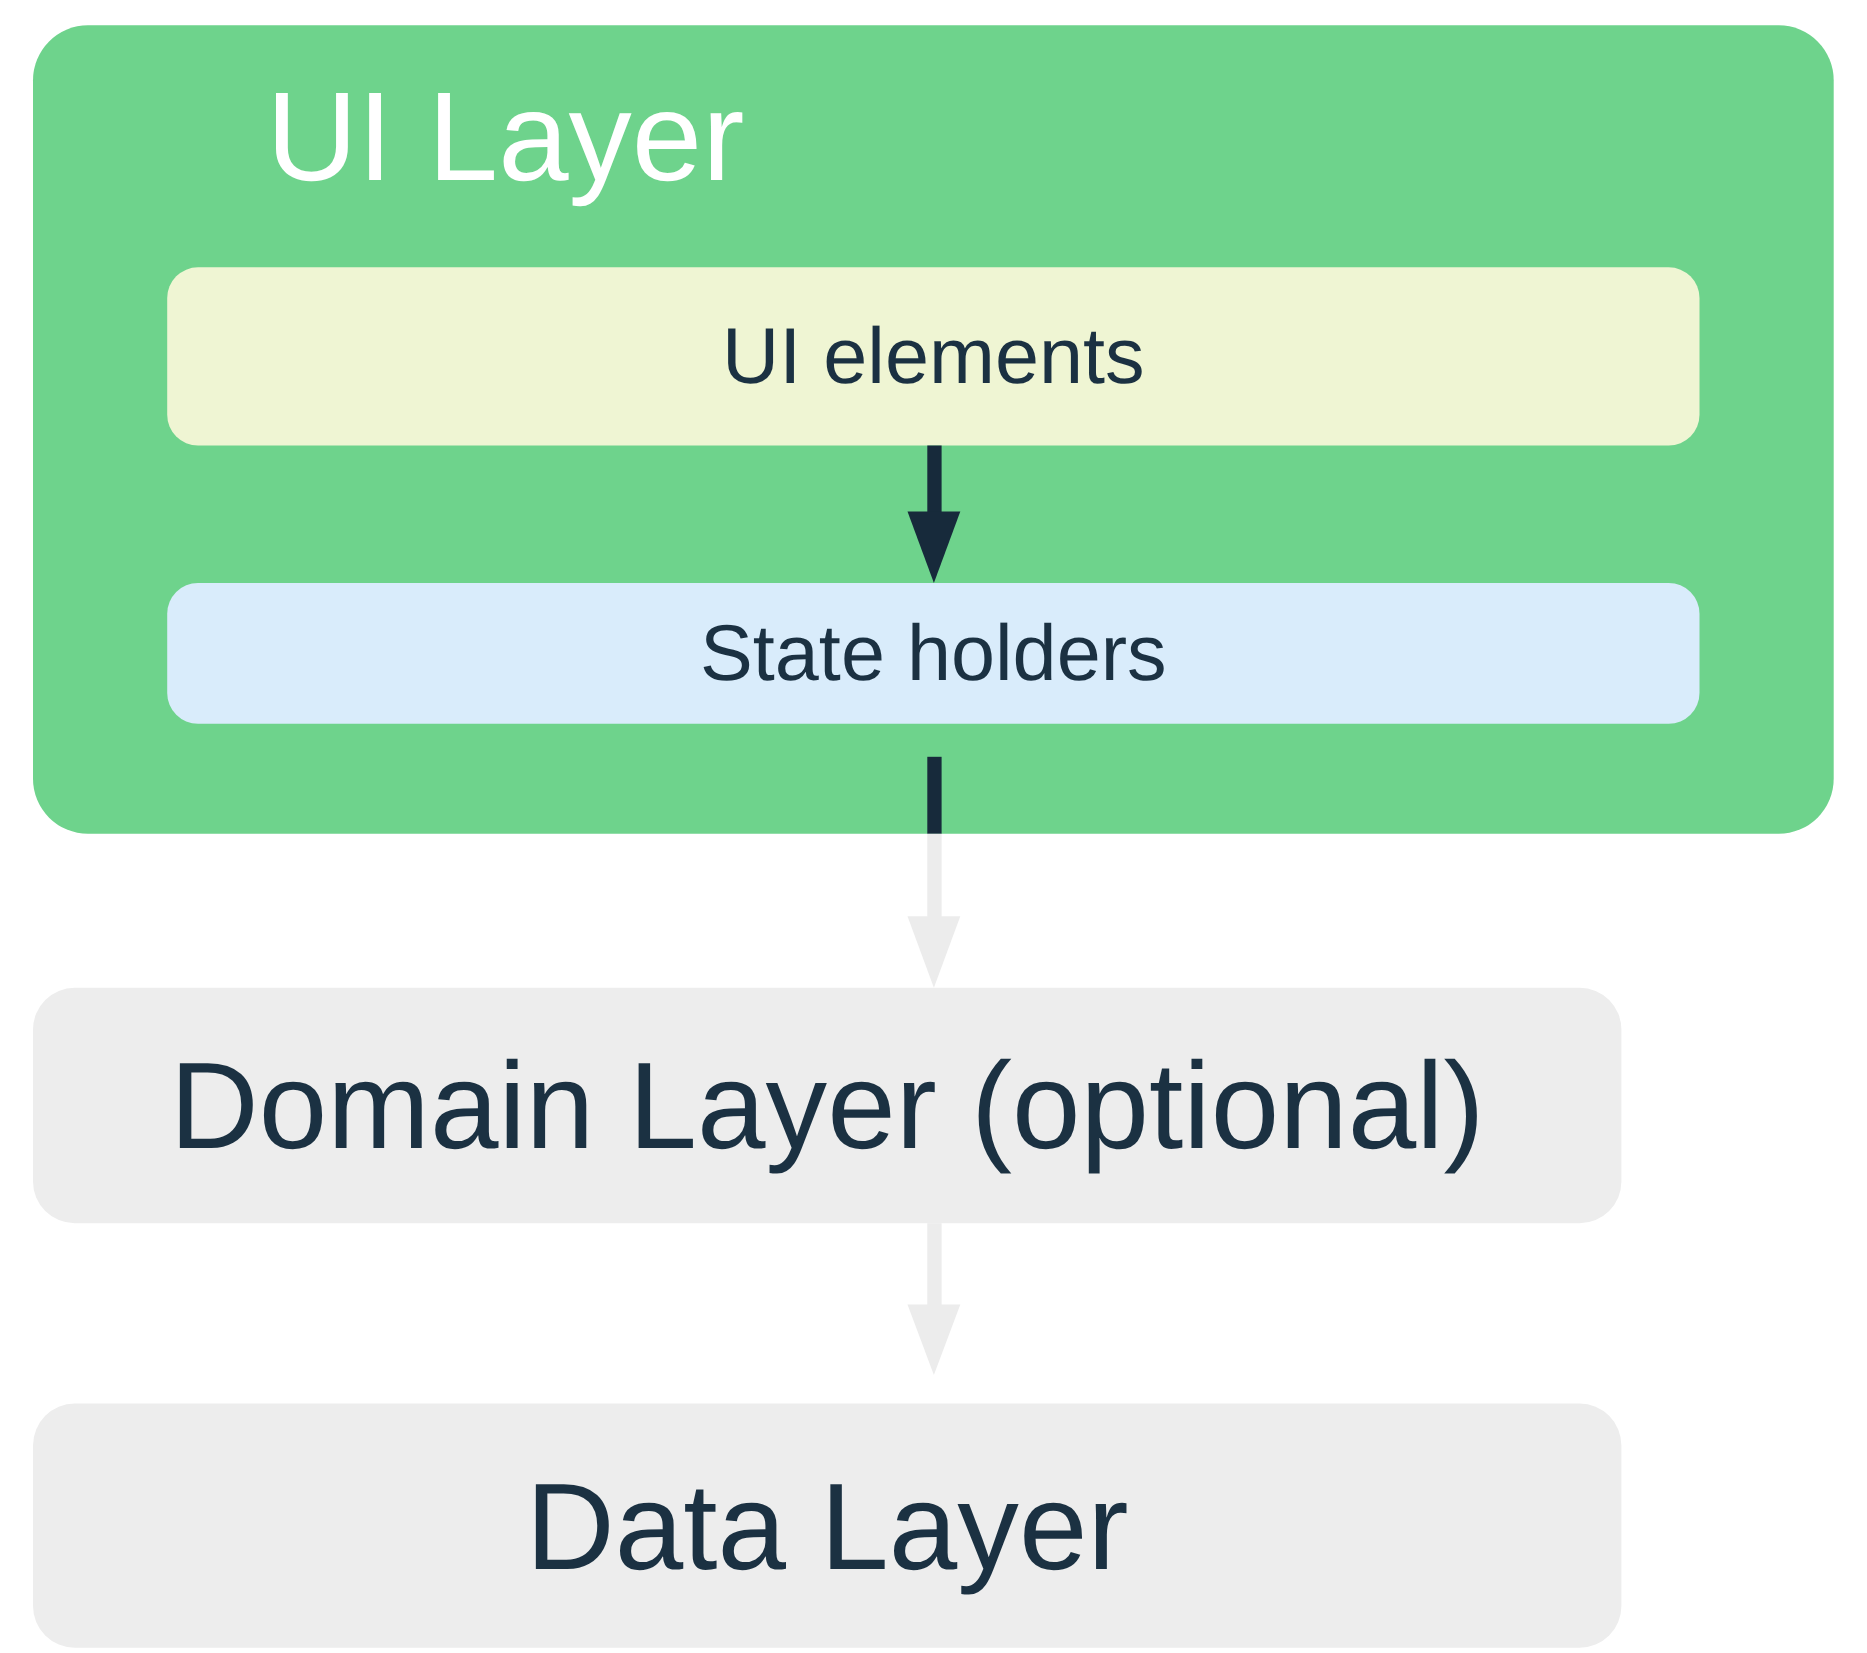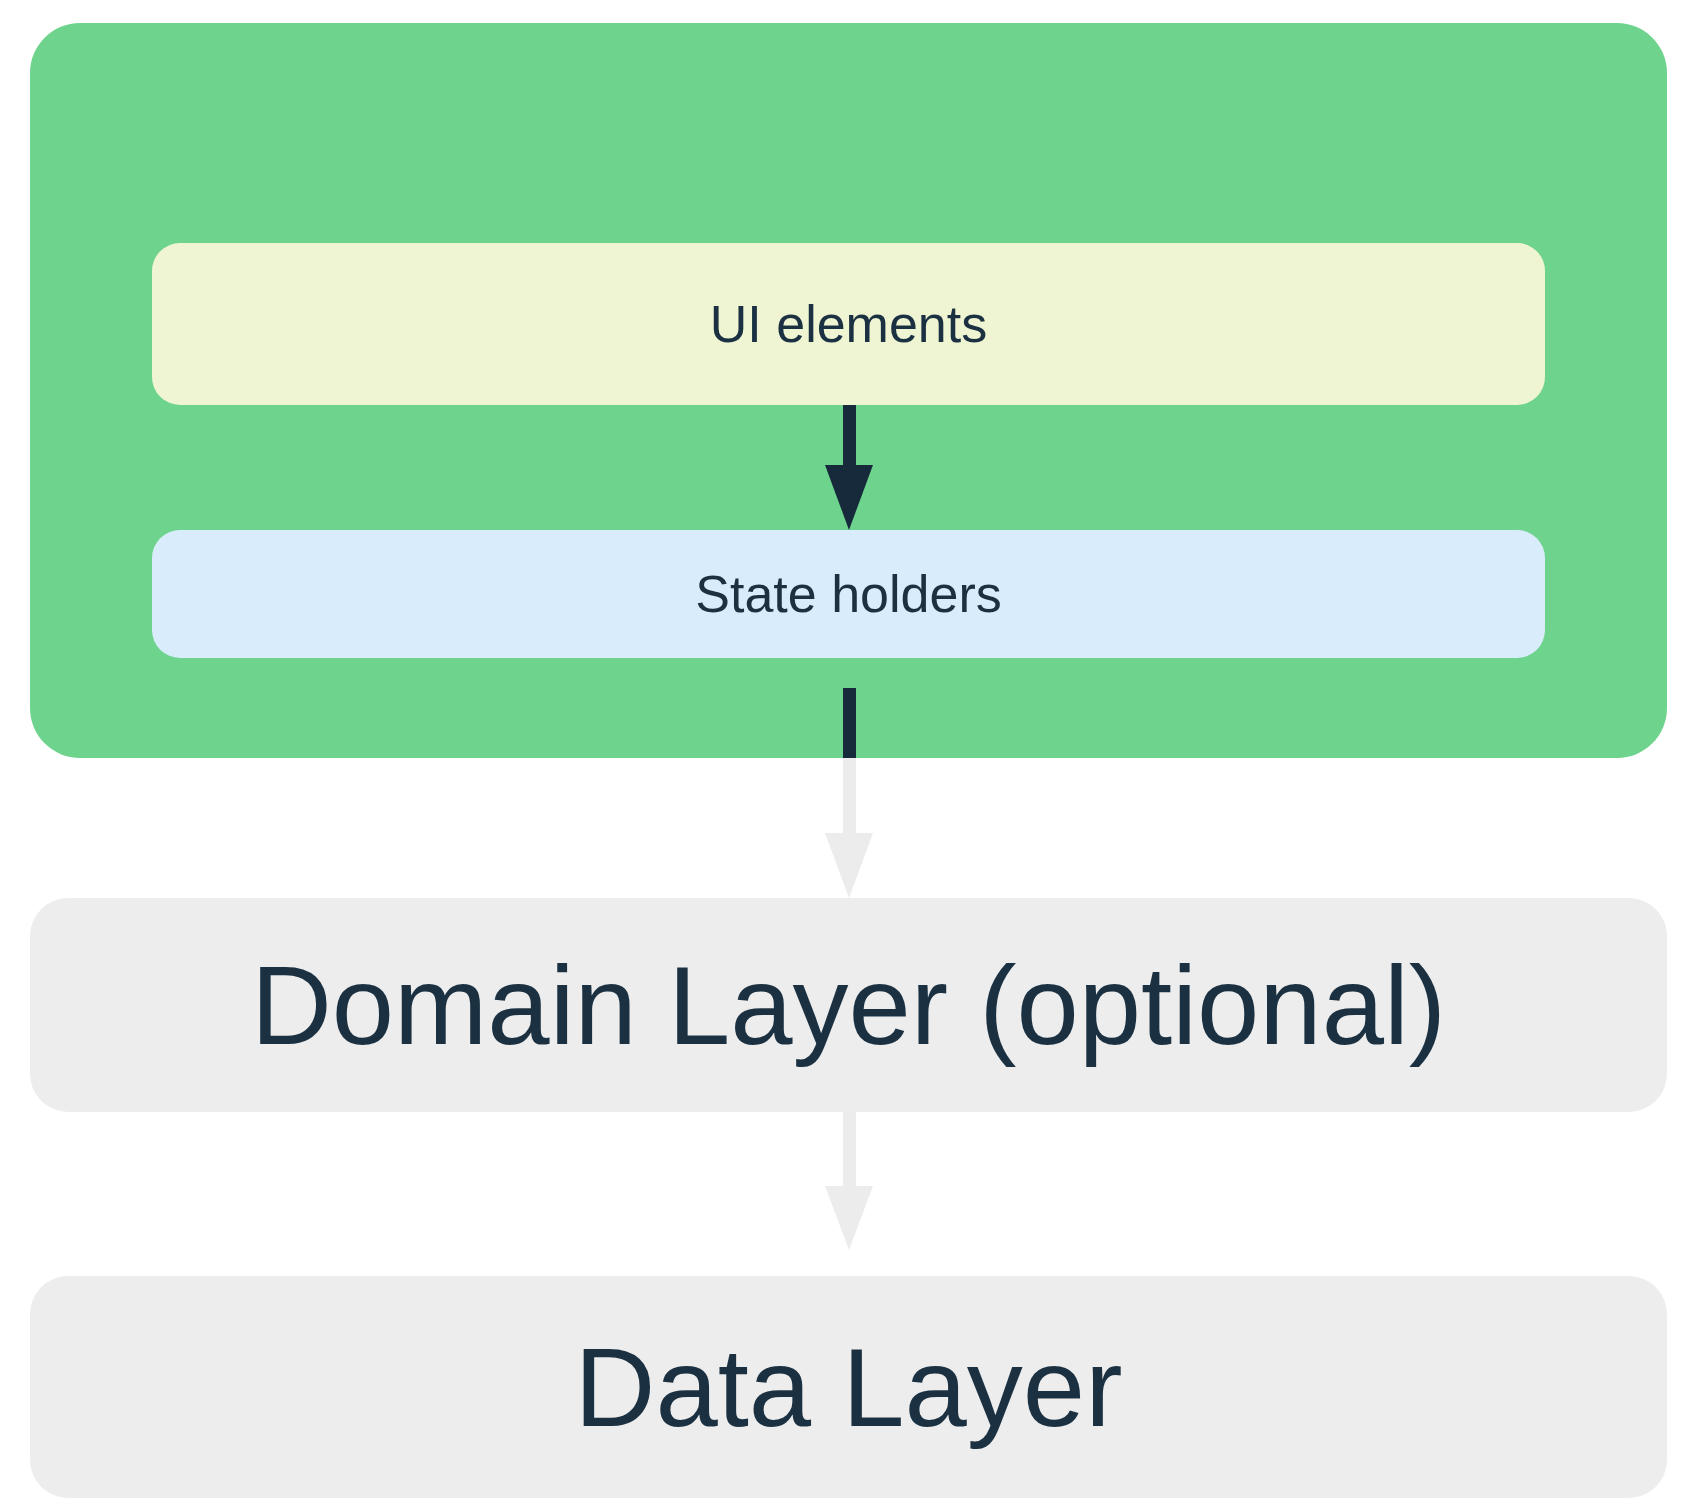--- a/index.html
+++ b/index.html
@@ -42,41 +42,41 @@
   .inner-box {
     position: absolute;
     left: 122px;
     width: 1393px;
     border-radius: 28px;
     display: flex;
     align-items: center;
     justify-content: center;
   }
   .inner-box span {
-    font-size: 52px;
+    font-size: 72px;
     font-weight: 400;
     color: var(--text-dark, #1B3142);
     white-space: nowrap;
   }
   .ui-elements {
     top: 220px;           
     height: 162px;
     background: var(--ui-elements-bg, #EFF5D3);
   }
   .state-holders {
     top: 507px;           
     height: 128px;
     background: var(--state-holders-bg, #D9ECFB);
   }
 
   
   .layer-box {
     position: absolute;
     left: 30px;
-    width: 1637px;
+    width: 1444px;
     background: var(--layer-box-bg, #EDEDED);
     border-radius: 38px;
     display: flex;
     align-items: center;
     justify-content: center;
   }
   .layer-box span {
     font-size: 112px;
     font-weight: 400;
     color: var(--text-dark, #1B3142);
@@ -111,20 +111,21 @@
   .head.h2        { top: 833px; }
   .shaft.s3       { top: 1112px; height: 78px; }
   .head.h3        { top: 1186px; border-top-width: 64px; }
 </style>
 </head>
 <body>
 
 <div class="canvas">
 
   <section class="ui-layer">
+    <div class="ui-layer-title">UI Layer</div>
 
     <div class="inner-box ui-elements">
       <span>UI elements</span>
     </div>
 
     <div class="inner-box state-holders">
       <span>State holders</span>
     </div>
   </section>
 

